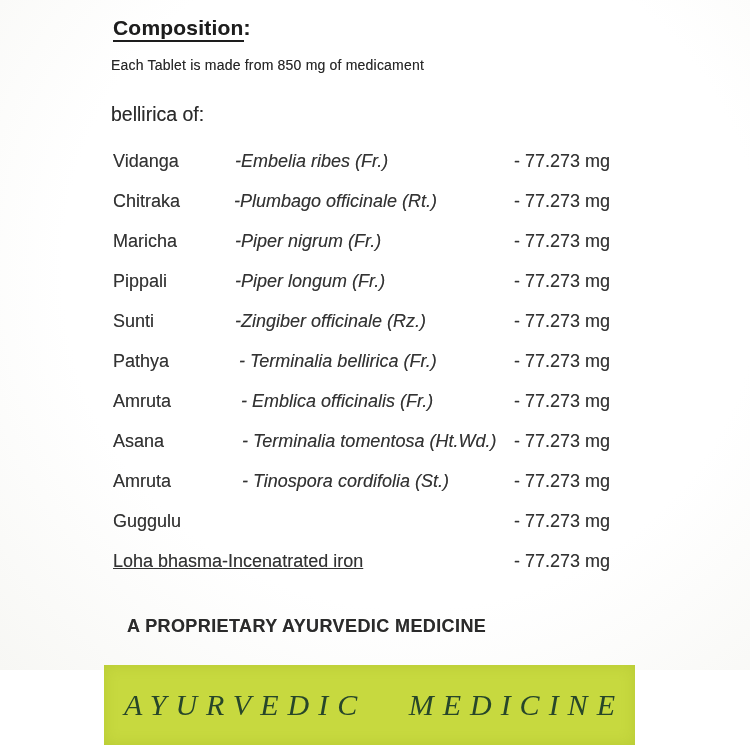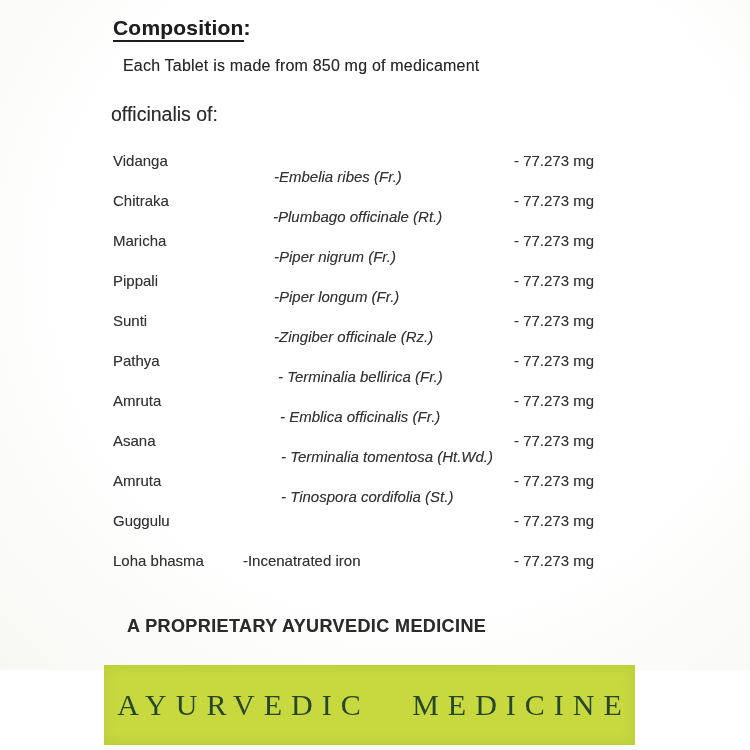--- a/index.html
+++ b/index.html
@@ -17,36 +17,36 @@
   .sheet .txt{ text-shadow:0 0 0.6px rgba(40,40,40,0.45); }
 
   .heading{
     position:absolute;left:113px;top:16px;
     font-size:21px;font-weight:bold;color:#1d1d1d;
     letter-spacing:0.2px;
   }
   .heading .uword{border-bottom:2px solid #1d1d1d;padding-bottom:1px;}
 
   .dosage-line{
-    position:absolute;left:123px;top:57px;
-    font-size:16px;color:#272727;letter-spacing:0.2px;
+    position:absolute;left:111px;top:57px;
+    font-size:14px;color:#272727;letter-spacing:0.2px;
   }
   .comprising-line{
     position:absolute;left:111px;top:103px;
     font-size:19.5px;color:#2b2b2b;
   }
 
   .comp-table{
     position:absolute;left:113px;top:141px;width:540px;
   }
   .row{
-    position:relative;height:40px;font-size:15px;line-height:26px;color:#333;
+    position:relative;height:40px;font-size:18px;line-height:26px;color:#333;text-decoration:underline;
   }
   .row .name{position:absolute;left:0;top:7px;white-space:nowrap;}
-  .row .bot{position:absolute;left:122px;top:23px;font-style:italic;white-space:nowrap;margin-left:39px;}
+  .row .bot{position:absolute;left:122px;top:7px;font-style:italic;white-space:nowrap;}
   .row .amt{position:absolute;left:401px;top:7px;white-space:nowrap;}
   .row.merged .name,.row.merged .bot{
     position:static;font-style:normal;display:inline;
   }
   .row.merged{padding-top:7px;height:33px;box-sizing:content-box;}
   .row.merged .amt{top:7px;}
   
   .row:nth-child(2) .bot{left:121px;}
   .row:nth-child(6) .bot{left:126px;}
   .row:nth-child(7) .bot{left:128px;}
@@ -56,40 +56,41 @@
 
   .proprietary-line{
     position:absolute;left:127px;top:616px;
     font-size:18px;font-weight:bold;color:#2b2b2b;letter-spacing:0.4px;
   }
 
   .banner{
     position:absolute;left:104px;top:665px;width:531px;height:80px;
     display:flex;align-items:center;justify-content:center;
     box-shadow:inset 0 0 14px rgba(140,160,20,0.25);
+    font-style:italic;
   }
   .banner-text{
     font-family:"Liberation Serif","DejaVu Serif",serif;
     font-size:30px;letter-spacing:9px;word-spacing:26px;
     margin-right:-9px; 
     white-space:nowrap;
   }
 </style>
 </head>
 <body>
 
 <div class="sheet">
 
   <div class="heading txt">
     <span class="uword">Composition</span><span>:</span>
   </div>
 
   <div class="dosage-line txt">Each Tablet is made from 850 mg of medicament</div>
 
-  <div class="comprising-line txt">officinalis of:</div>
+  <div class="comprising-line txt">bellirica of:</div>
 
   <div class="comp-table" id="comp-table">
       <div class="row txt">
         <span class="name">Vidanga</span>
         <span class="bot">-Embelia ribes (Fr.)</span>
         <span class="amt">- 77.273 mg</span>
       </div>
       <div class="row txt">
         <span class="name">Chitraka</span>
         <span class="bot">-Plumbago officinale (Rt.)</span>

